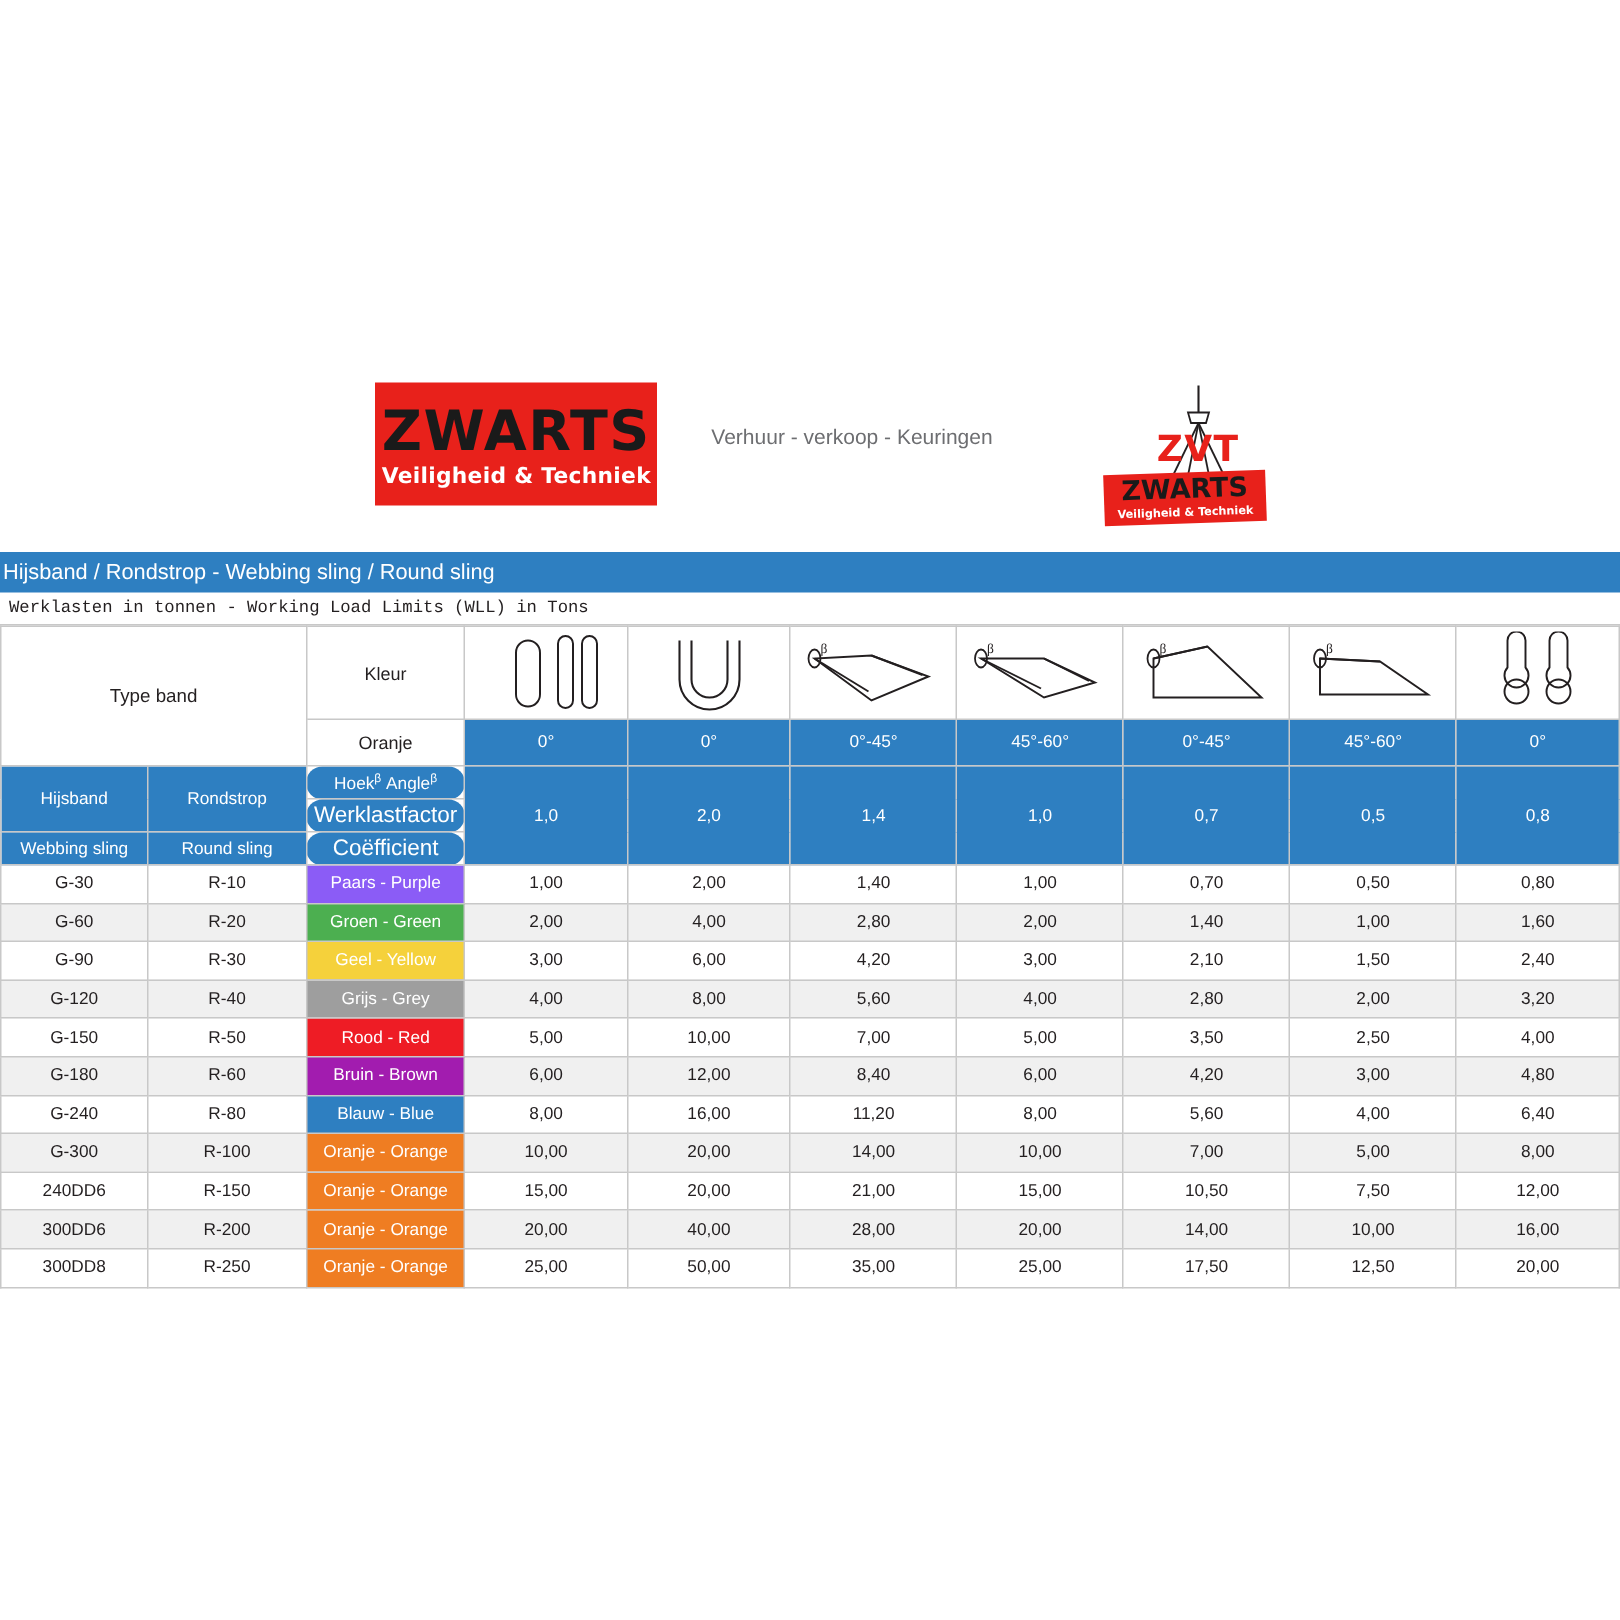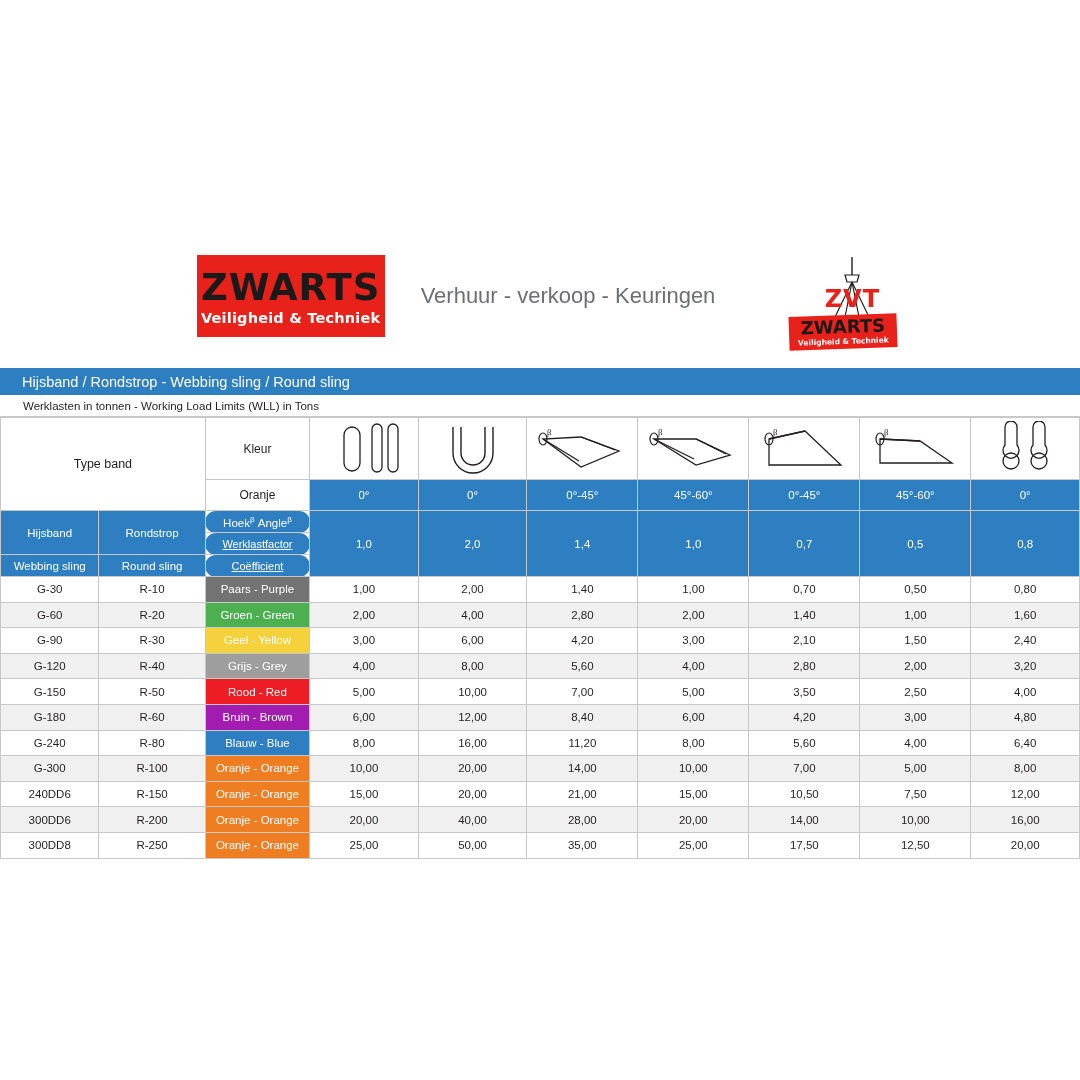--- a/index.html
+++ b/index.html
@@ -46,21 +46,21 @@
   .logo-sub {
     font-family: "DejaVu Sans", sans-serif;
     font-weight: bold;
     font-size: 14.5px;
     color: #ffffff;
     line-height: 1;
     margin-top: 5px;
     letter-spacing: 0.2px;
   }
   .tagline {
-    font-size: 22px;
+    font-size: 14px;
     color: #6d6e71;
     margin-left: 36px;
     margin-top: 28px;
     white-space: nowrap;
   }
   .mark-area {
     position: relative;
     width: 150px; height: 110px;
     margin-left: 62px;
   }
@@ -105,32 +105,33 @@
   
   .title-bar {
     position: absolute;
     left: 0; top: 368px;
     width: 1080px; height: 27px;
     background: #2e7fc1;
     color: #ffffff;
     font-size: 14.5px;
     display: flex;
     align-items: center;
-    padding-left: 22px;
+    padding-left: 2px;
   }
   .subtitle-bar {
     position: absolute;
     left: 0; top: 395px;
     width: 1080px; height: 22px;
     border-bottom: 1px solid #c8c8c8;
     font-size: 11.5px;
     color: #231f20;
     display: flex;
     align-items: center;
-    padding-left: 23px;
+    padding-left: 6px;
+    font-family: Liberation Mono, monospace;
   }
 
   
   table.wll {
     position: absolute;
     left: 0; top: 417px;
     border-collapse: collapse;
     width: 1080px;
     font-size: 11.5px;
     color: #231f20;
@@ -144,21 +145,21 @@
   }
   .pict-row td { height: 62px; }
   .type-band { font-size: 12.5px; }
   .kleur-cell { height: 31px; font-size: 12px; }
   .hdr-blue {
     background: #2e7fc1;
     color: #ffffff;
   }
   .hdr-angle { height: 22px; font-size: 11.5px; }
   .hdr-label { height: 22px; font-size: 11.5px; }
-  .hdr-coef { height: 22px; font-size: 11px; text-decoration: underline; }
+  .hdr-coef { height: 22px; font-size: 15px; }
   .band-col { width: 101px; }
   .round-col { width: 109px; }
   .colour-col { width: 106px; border-radius: 24px; }
   .data-col { width: 109px; }
   .row-white { background: #ffffff; }
   .row-grey { background: #f0f0f0; }
   .data-row td { height: 25.6px; font-size: 11.5px; }
   .colour-chip {
     color: #ffffff;
     font-size: 11.5px;
@@ -296,21 +297,21 @@
       </tr>
       <tr>
         <td class="hdr-blue hdr-label band-col">Webbing sling</td>
         <td class="hdr-blue hdr-label round-col">Round sling</td>
         <td class="hdr-blue hdr-coef colour-col">Coëfficient</td>
       </tr>
 
       <tr class="data-row row-white">
         <td>G-30</td>
         <td>R-10</td>
-        <td class="colour-chip" style="background:#737373">Paars - Purple</td>
+        <td class="colour-chip" style="background:#8b5cf6">Paars - Purple</td>
         <td>1,00</td>
         <td>2,00</td>
         <td>1,40</td>
         <td>1,00</td>
         <td>0,70</td>
         <td>0,50</td>
         <td>0,80</td>
       </tr>
       <tr class="data-row row-grey">
         <td>G-60</td>

